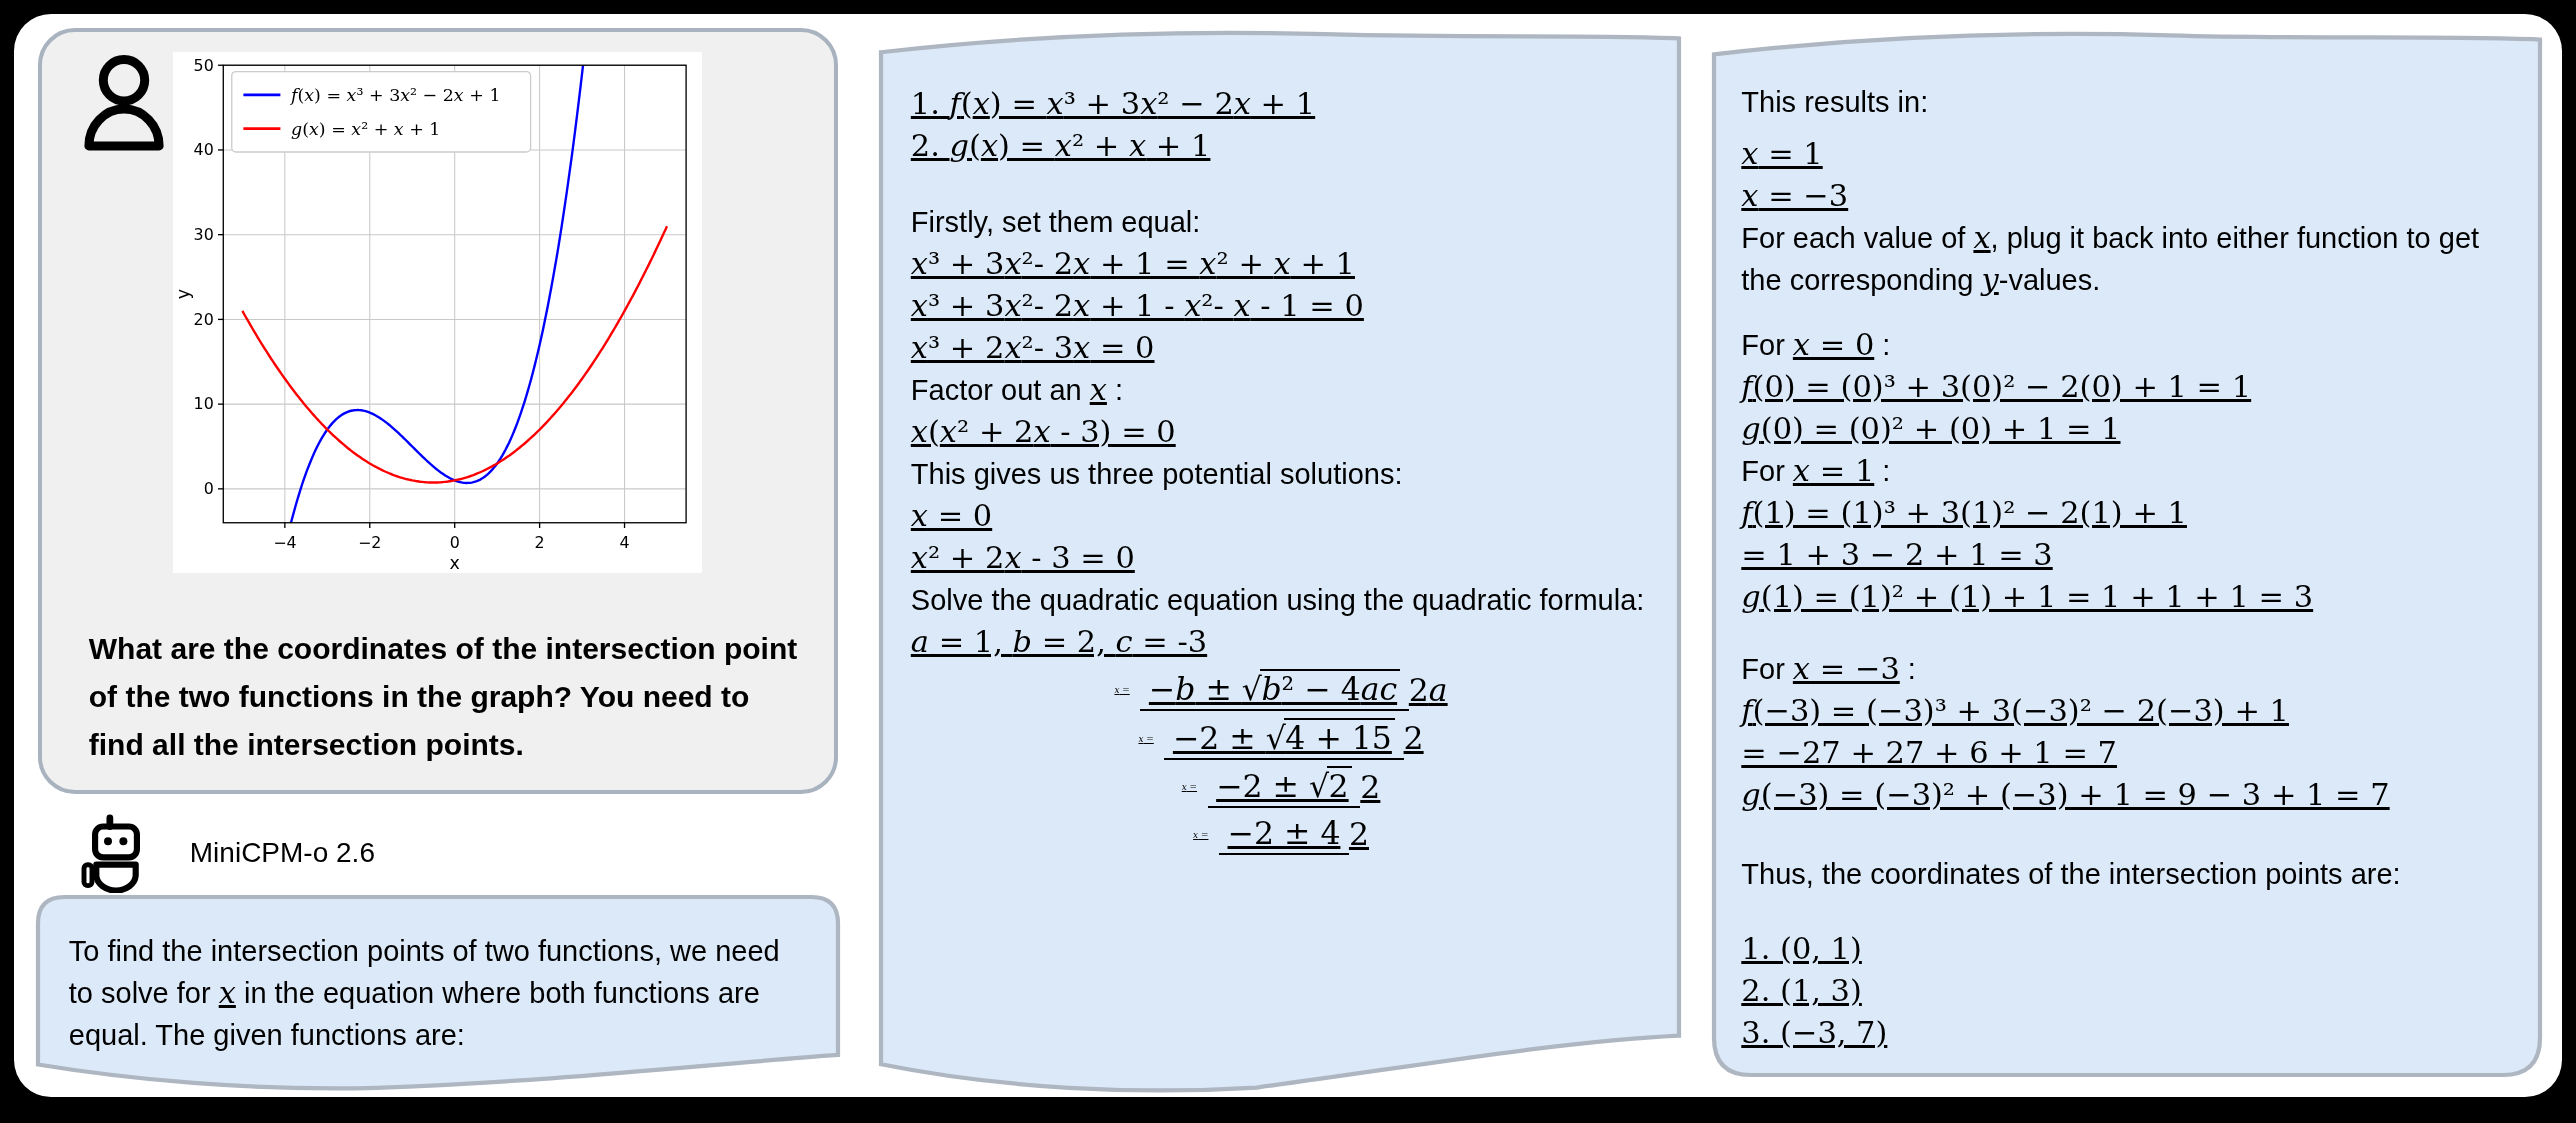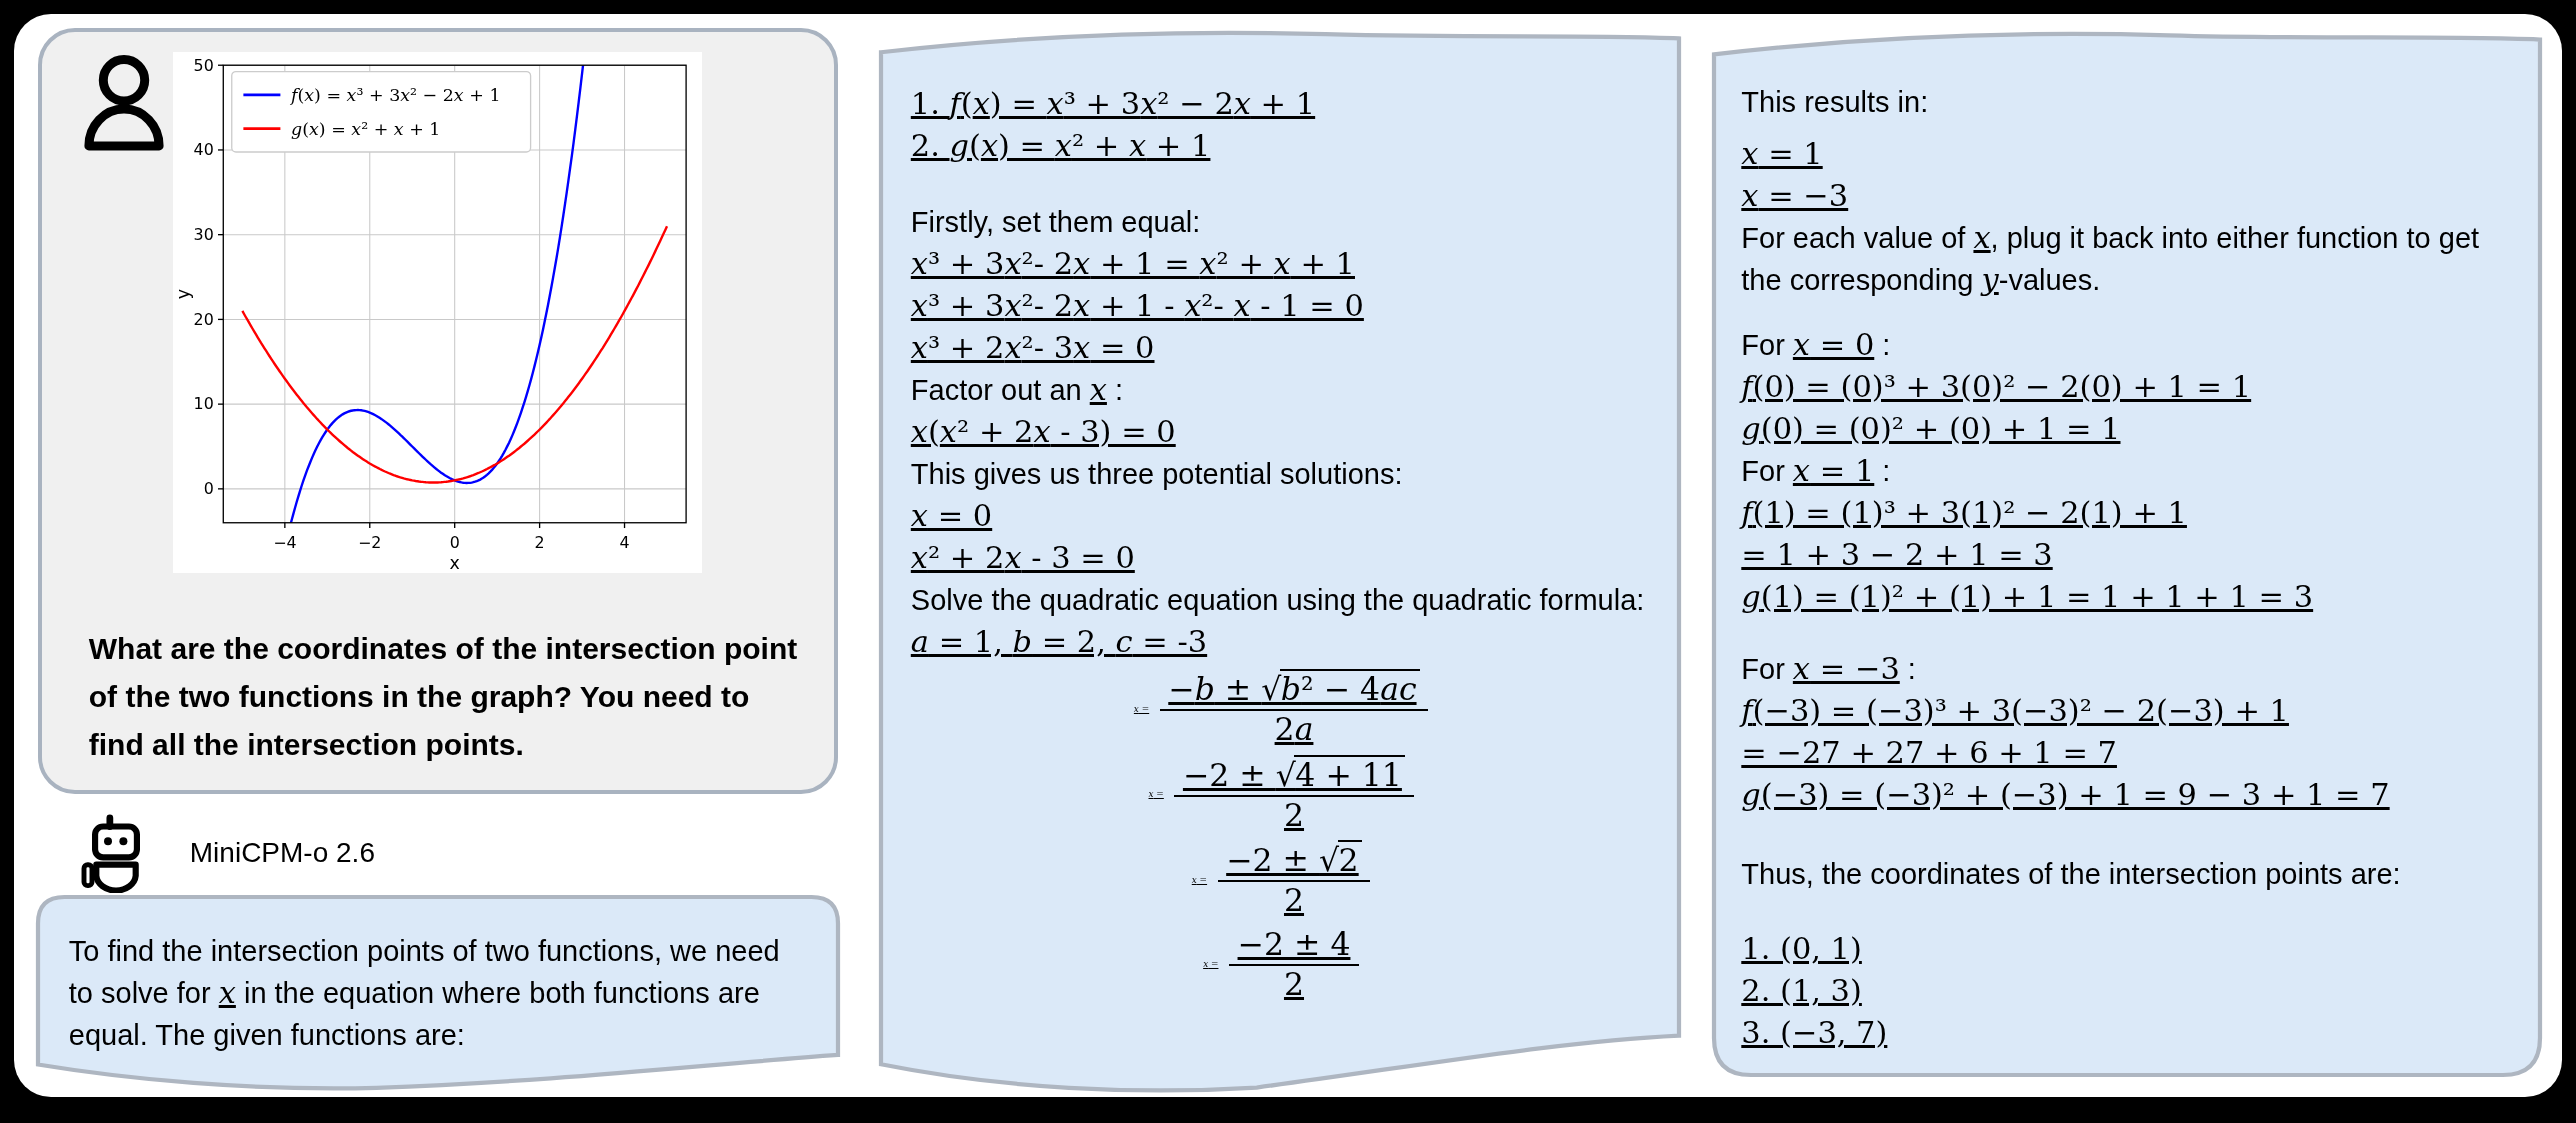--- a/index.html
+++ b/index.html
@@ -29,21 +29,21 @@
   .rightp .content{padding:51px 23px 0 27.5px;}
   
   .line{font-size:29px;line-height:42px;}
   .line.center{text-align:left;}
   .line.left{text-align:left;}
   .m{font-family:"DejaVu Serif",serif;font-size:1.05em;text-decoration:underline;}
   .m i{font-style:italic;}
   .gap{width:100%;}
   
   .fracline{display:flex;justify-content:center;align-items:center;gap:10.6px;margin:6.4px 0;}
-  .frac{display:inline-flex;flex-direction:column;align-items:center;}
+  .frac{display:inline-flex;flex-direction:row;align-items:center;}
   .frac .num,.frac .den{font-size:30px;line-height:36px;}
   .frac .num{border-bottom:2.6px solid #000;padding:0 8.5px 1.1px 8.5px;}
   .rad{display:inline-block;border-top:2.1px solid #000;padding:0 3.2px 0 1.1px;margin-left:-1.6px;}
 </style>
 </head>
 <body>
 
 <div class="page">
   <div class="canvas">
 
@@ -147,21 +147,21 @@
           <div class="fracline">
             <span class="m"><i>x</i> =</span>
             <span class="frac">
               <span class="num"><span class="m">−<i>b</i> ± </span><span class="m">√</span><span class="rad m"><i>b</i>² − 4<i>ac</i></span></span>
               <span class="den"><span class="m">2<i>a</i></span></span>
             </span>
           </div>
           <div class="fracline">
             <span class="m"><i>x</i> =</span>
             <span class="frac">
-              <span class="num"><span class="m">−2 ± </span><span class="m">√</span><span class="rad m">4 + 11</span></span>
+              <span class="num"><span class="m">−2 ± </span><span class="m">√</span><span class="rad m">4 + 15</span></span>
               <span class="den"><span class="m">2</span></span>
             </span>
           </div>
           <div class="fracline">
             <span class="m"><i>x</i> =</span>
             <span class="frac">
               <span class="num"><span class="m">−2 ± </span><span class="m">√</span><span class="rad m">2</span></span>
               <span class="den"><span class="m">2</span></span>
             </span>
           </div>

